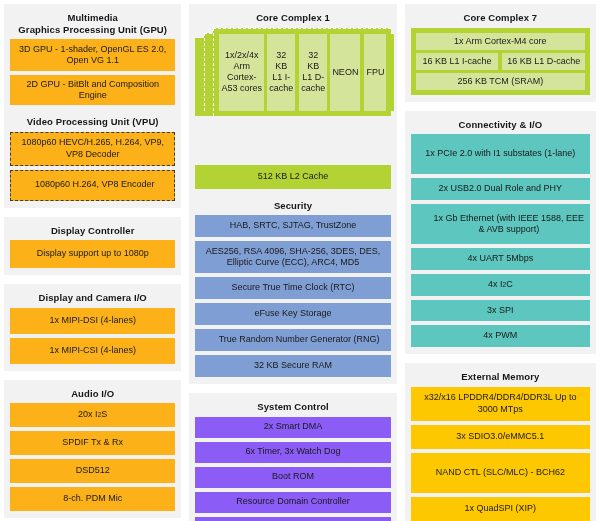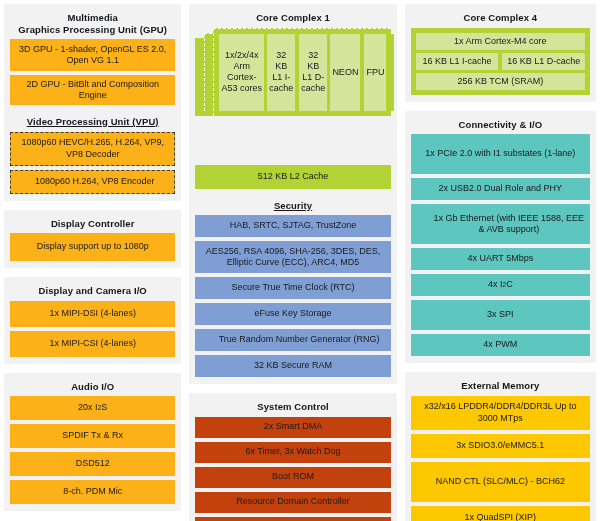--- a/index.html
+++ b/index.html
@@ -31,38 +31,38 @@
   }
   .ptitle{
     text-align:center;
     font-weight:bold;
     font-size:9.5px;
     color:#16171a;
     line-height:11.5px;
     padding:3px 0 4px 0;
     letter-spacing:.1px;
   }
-  .ptitle.sub{padding-top:7px;text-decoration:underline;}
+  .ptitle.sub{padding-top:7px;}
   .block{
     box-sizing:border-box;
     text-align:center;
     font-size:9px;
     color:#1a1a1a;
     line-height:11.5px;
     padding:4px 4px;
     margin-bottom:4px;
     display:flex;align-items:center;justify-content:center;
   }
   .block:last-child{margin-bottom:0;}
   .orange{background:#fbb117;}
   .orange-d{background:#fbb117;border:1.6px dashed #3a3a3a;}
   .teal{background:#5cc6bf;}
   .yellow{background:#fdc800;}
   .blue{background:#7f9ed4;}
-  .olive{background:#c2410c;}
+  .olive{background:#8b5cf6;}
   .lgreen{background:#b3d334;}
 
   
   .stack{position:relative;height:92px;margin:0 0 5px 0;}
   .card{
     position:absolute;
     background:#b3d334;
     box-sizing:border-box;
   }
   .card.c1{left:0;top:10px;width:190px;height:78px;}
@@ -97,21 +97,21 @@
 
     <div class="panel" style="height:auto;">
       <div class="ptitle">
         <span>Multimedia</span><br>
         <span>Graphics Processing Unit (GPU)</span>
       </div>
       <div class="block orange" style="height:32px;">3D GPU - 1-shader, OpenGL ES 2.0, Open VG 1.1</div>
       <div class="block orange" style="height:30px;">2D GPU - BitBlt and Composition Engine</div>
       <div class="ptitle sub">Video Processing Unit (VPU)</div>
       <div class="block orange-d" style="height:34px;">1080p60 HEVC/H.265, H.264, VP9, VP8 Decoder</div>
-      <div class="block orange-d" style="height:24px;padding-left:8px;">1080p60 H.264, VP8 Encoder</div>
+      <div class="block orange-d" style="height:31px;padding-left:8px;">1080p60 H.264, VP8 Encoder</div>
     </div>
 
     <div class="panel">
       <div class="ptitle">Display Controller</div>
       <div class="block orange" style="height:28px;">Display support up to 1080p</div>
     </div>
 
     <div class="panel">
       <div class="ptitle">Display and Camera I/O</div>
       <div class="block orange" style="height:26px;">1x MIPI-DSI (4-lanes)</div>
@@ -171,39 +171,39 @@
       <div class="block olive" style="height:21px;">Boot ROM</div>
       <div class="block olive" style="height:21px;">Resource Domain Controller</div>
       <div class="block olive" style="height:21px;">PMIC interface</div>
       <div class="block olive" style="height:21px;">Temp Monitor/Sensor</div>
     </div>
   </div>
 
   <div class="col col-right">
 
     <div class="panel">
-      <div class="ptitle">Core Complex 4</div>
+      <div class="ptitle">Core Complex 7</div>
       <div class="cc2outer">
         <div class="chip">1x Arm Cortex-M4 core</div>
         <div class="chiprow">
           <div class="chip">16 KB L1 I-cache</div>
           <div class="chip">16 KB L1 D-cache</div>
         </div>
         <div class="chip">256 KB TCM (SRAM)</div>
       </div>
     </div>
 
     <div class="panel">
       <div class="ptitle">Connectivity &amp; I/O</div>
       <div class="block teal" style="height:40px;">1x PCIe 2.0 with I1 substates (1-lane)</div>
       <div class="block teal" style="height:22px;">2x USB2.0 Dual Role and PHY</div>
       <div class="block teal" style="height:40px;padding-left:21px;">1x Gb Ethernet (with IEEE 1588, EEE &amp; AVB support)</div>
       <div class="block teal" style="height:22px;">4x UART 5Mbps</div>
       <div class="block teal" style="height:22px;">4x I<sup>2</sup>C</div>
-      <div class="block teal" style="height:30px;">3x SPI</div>
+      <div class="block teal" style="height:21px;">3x SPI</div>
       <div class="block teal" style="height:22px;">4x PWM</div>
     </div>
 
     <div class="panel">
       <div class="ptitle">External Memory</div>
       <div class="block yellow" style="height:34px;">x32/x16 LPDDR4/DDR4/DDR3L Up to 3000 MTps</div>
       <div class="block yellow" style="height:24px;">3x SDIO3.0/eMMC5.1</div>
       <div class="block yellow" style="height:40px;">NAND CTL (SLC/MLC) - BCH62</div>
       <div class="block yellow" style="height:24px;">1x QuadSPI (XIP)</div>
     </div>

